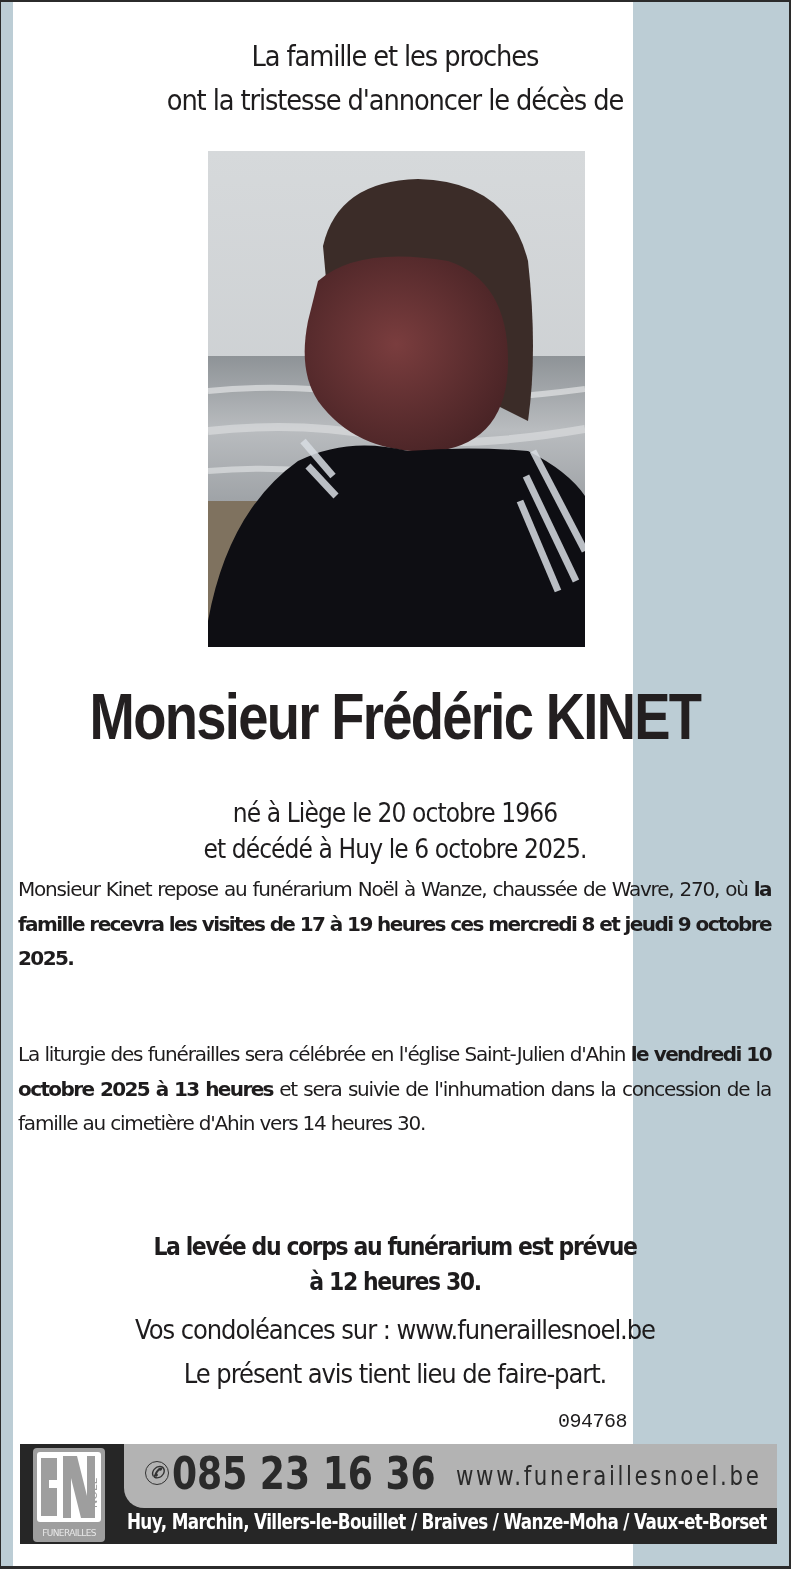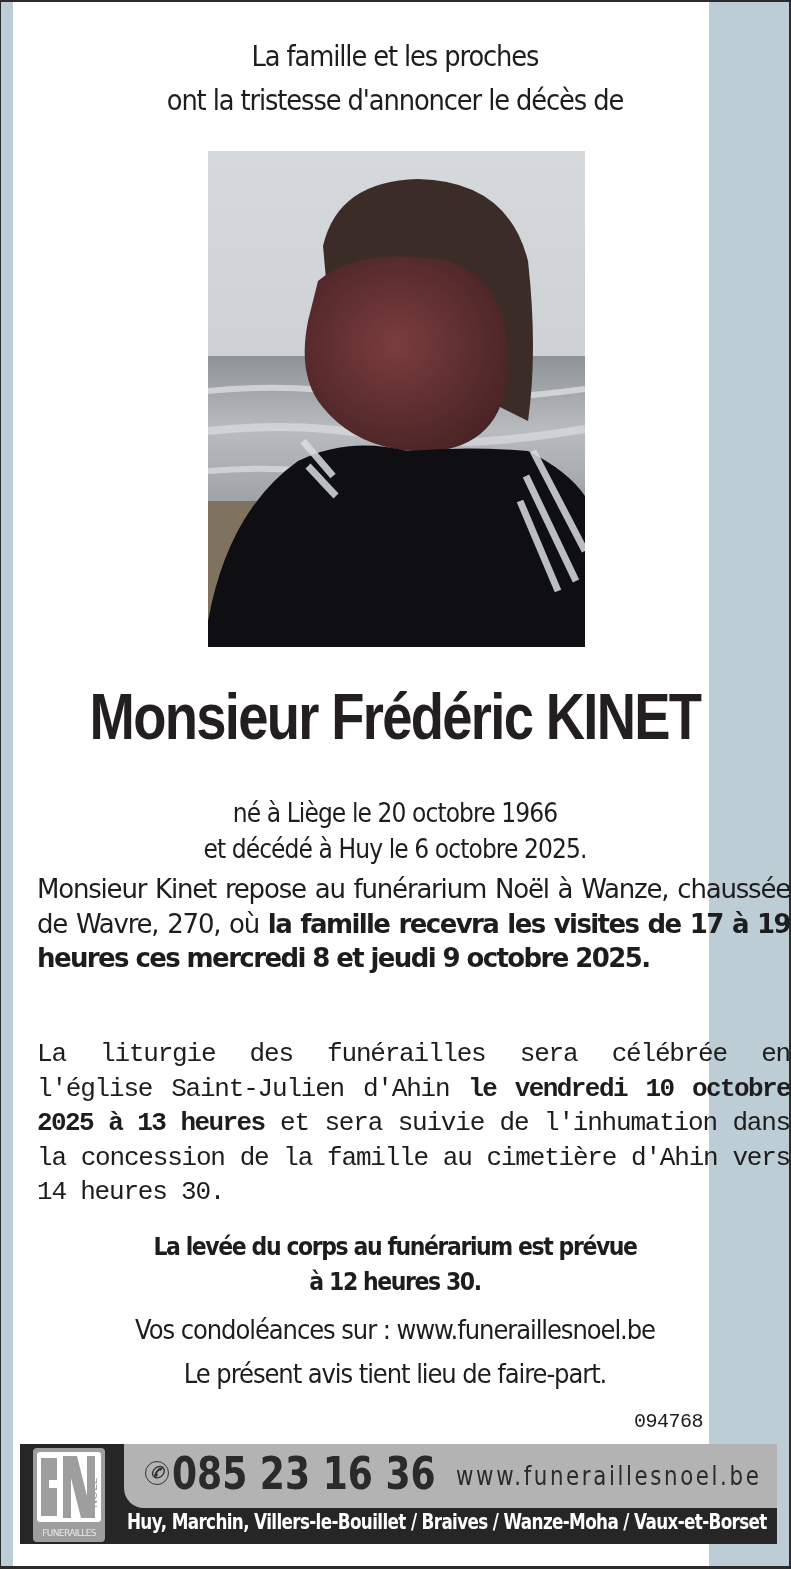--- a/index.html
+++ b/index.html
@@ -5,21 +5,21 @@
   html, body { margin: 0; padding: 0; }
   body {
     width: 791px; height: 1569px; background: #2b2b2b; position: relative; overflow: hidden;
     font-family: "Liberation Sans", "DejaVu Sans", sans-serif; color: #1e1c1d;
   }
   .frame {
     position: absolute; left: 1px; top: 2px; width: 788px; height: 1564px;
     background: #bccdd5;
   }
   .page {
-    position: absolute; left: 12px; top: 0; width: 696px; height: 1564px;
+    position: absolute; left: 12px; top: 0; width: 620px; height: 1564px;
     background: #ffffff;
   }
   .intro {
     position: absolute; left: 0; width: 764px; text-align: center;
     font-family: "DejaVu Sans", sans-serif; font-size: 28px; letter-spacing: -1.2px;
     transform: scaleX(0.92); transform-origin: center;
   }
   .intro.l1 { top: 38px; }
   .intro.l2 { top: 82px; }
   .photo {
@@ -32,27 +32,27 @@
     color: #231f20; transform: scaleX(0.85); transform-origin: center; white-space: nowrap;
   }
   .dates {
     position: absolute; left: 0; width: 764px; text-align: center;
     font-family: "DejaVu Sans", sans-serif; font-size: 26px; letter-spacing: -1px;
     transform: scaleX(0.9); transform-origin: center;
   }
   .dates.l1 { top: 796px; }
   .dates.l2 { top: 832px; }
   .para {
-    position: absolute; left: 24px; width: 753px;
-    font-family: "DejaVu Sans", sans-serif; font-size: 26px; line-height: 34.5px;
+    position: absolute; left: 5px; width: 753px;
+    font-family: "DejaVu Sans", sans-serif; font-size: 20px; line-height: 34.5px;
     text-align: justify; text-align-last: left; letter-spacing: -1.2px; word-spacing: 0px;
   }
   .para b { font-weight: bold; letter-spacing: -1.6px; }
   .para.p1 { top: 870px; }
-  .para.p2 { top: 1035px; font-family: Liberation Mono, monospace; }
+  .para.p2 { top: 1035px; }
   .center-bold {
     position: absolute; left: 0; width: 764px; text-align: center;
     font-family: "DejaVu Sans", sans-serif; font-weight: bold; font-size: 25px; letter-spacing: -1.6px;
     transform: scaleX(0.88); transform-origin: center; white-space: nowrap;
   }
   .center-bold.l1 { top: 1230px; }
   .center-bold.l2 { top: 1265px; }
   .center-reg {
     position: absolute; left: 0; width: 764px; text-align: center;
     font-family: "DejaVu Sans", sans-serif; font-size: 27px; letter-spacing: -1.2px;

